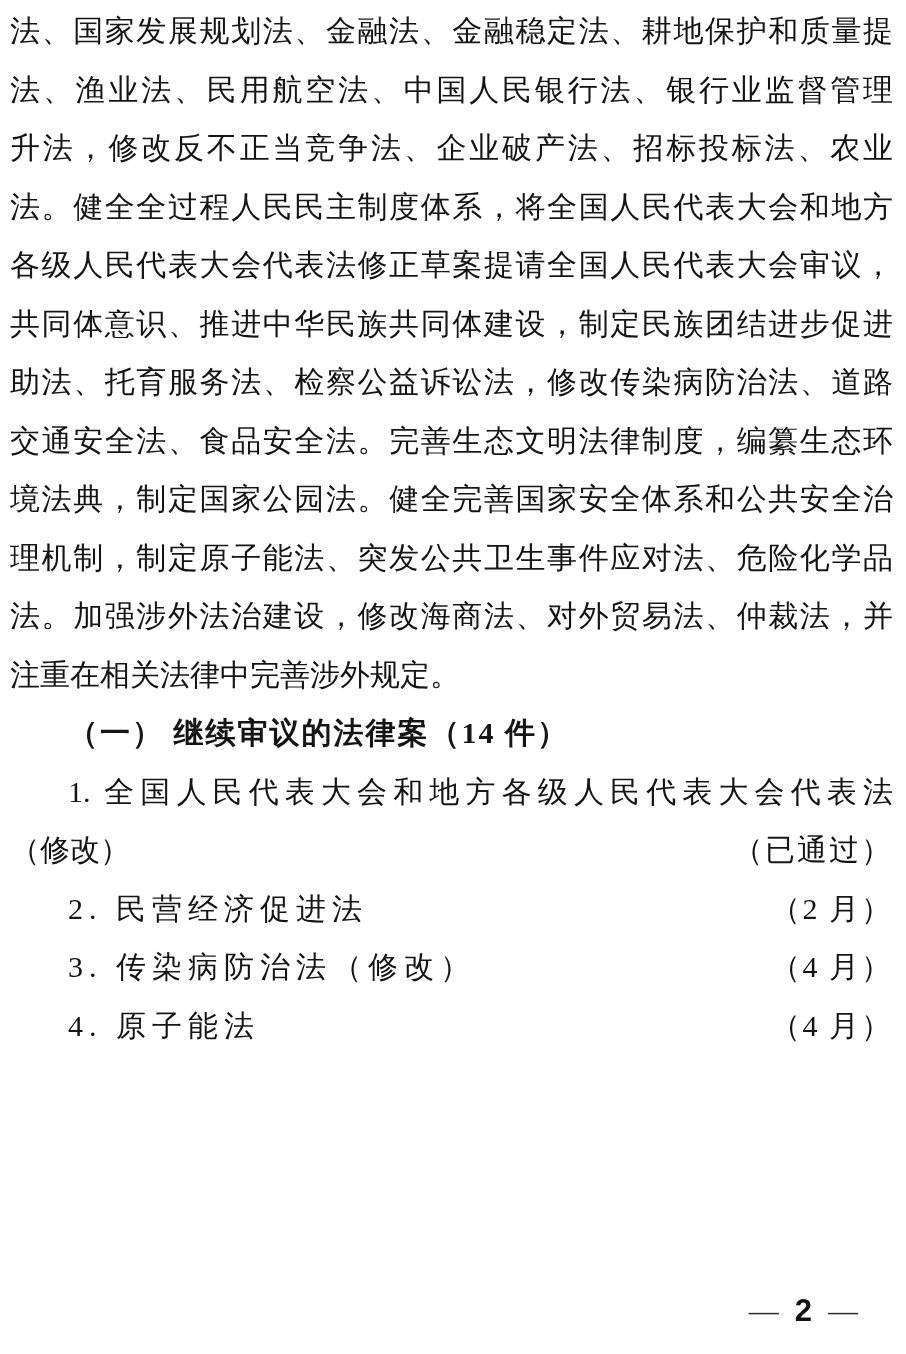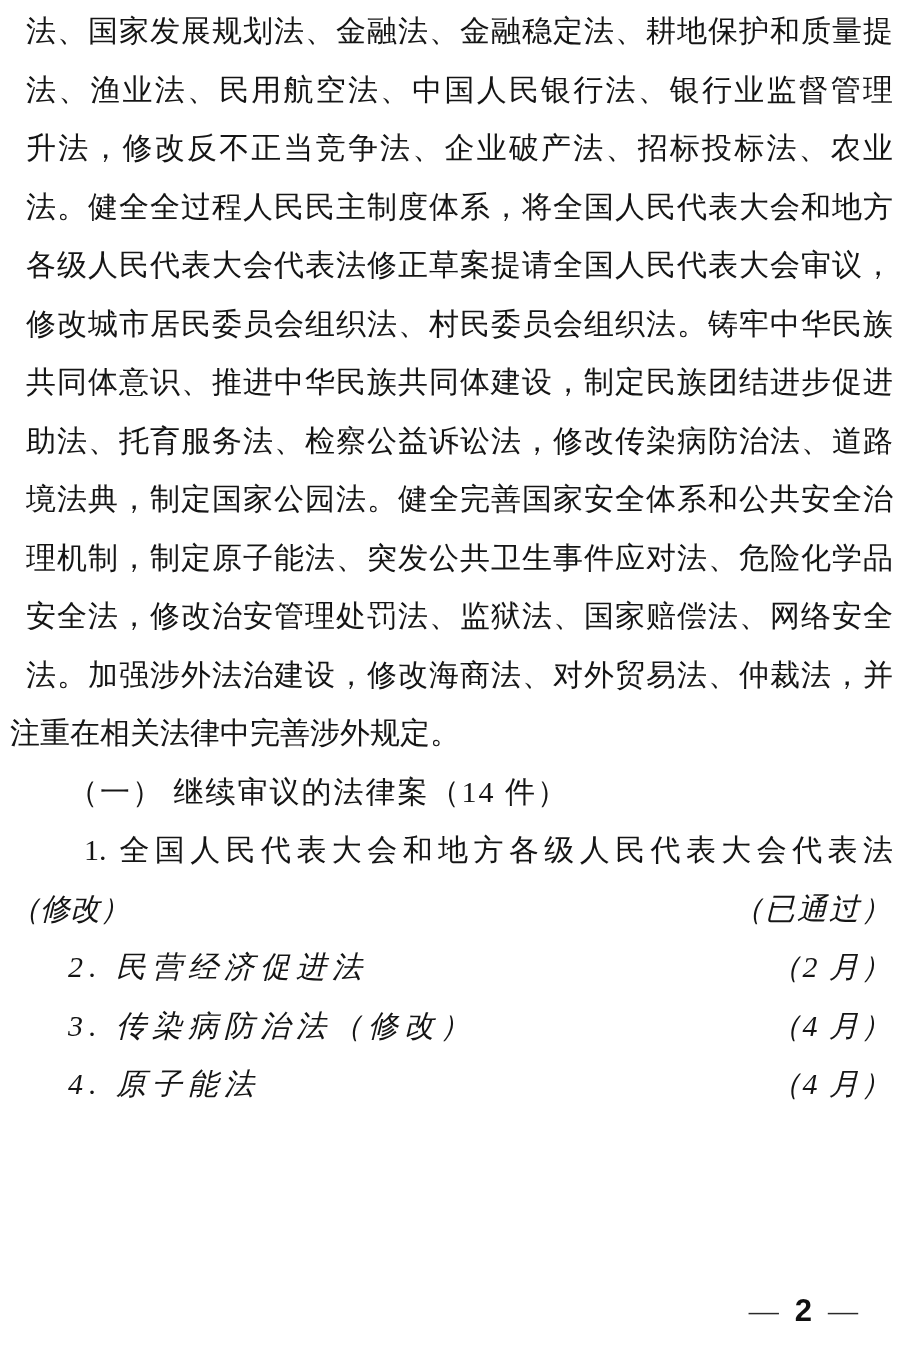--- a/index.html
+++ b/index.html
@@ -20,31 +20,29 @@
   }
   .row {
     height: 58.5px;
     line-height: 58.5px;
     font-size: 30px;
   }
   .row.justify {
     text-align: justify;
     text-align-last: justify;
     text-justify: inter-character;
-    margin-left: 16px;
   }
   .row.indent { padding-left: 58px; }
   .row.split {
     display: flex;
     justify-content: space-between;
-    font-style: italic;
   }
   .row .bold { font-weight: normal; }
   .row.heading {
-    font-weight: normal;
+    font-weight: bold;
     letter-spacing: 2px;
   }
   .row.split .left.indent-span {
     padding-left: 58px;
     letter-spacing: 6px;
   }
   .row.split .right { letter-spacing: 2px; }
   .footer {
     position: absolute;
     top: 1290px;
@@ -66,26 +64,25 @@
 </head>
 <body>
 
 <div class="page">
   <div class="text-col" id="rows">
       <div class="row justify"><span>法、国家发展规划法、金融法、金融稳定法、耕地保护和质量提</span></div>
       <div class="row justify"><span>法、渔业法、民用航空法、中国人民银行法、银行业监督管理</span></div>
       <div class="row justify"><span>升法，修改反不正当竞争法、企业破产法、招标投标法、农业</span></div>
       <div class="row justify"><span>法。</span><span class="bold">健全全过程人民民主制度体系</span><span>，将全国人民代表大会和地方</span></div>
       <div class="row justify"><span>各级人民代表大会代表法修正草案提请全国人民代表大会审议，</span></div>
-      <div class="row justify"><span>修改城市居民委员会组织法、村民委员会组织法。</span><span class="bold">铸牢中华民族</span></div>
       <div class="row justify"><span class="bold">共同体意识、推进中华民族共同体建设</span><span>，制定民族团结进步促进</span></div>
       <div class="row justify"><span>助法、托育服务法、检察公益诉讼法，修改传染病防治法、道路</span></div>
+      <div class="row justify"><span>交通安全法、食品安全法。</span><span class="bold">完善生态文明法律制度</span><span>，编纂生态环</span></div>
       <div class="row justify"><span>境法典，制定国家公园法。</span><span class="bold">健全完善国家安全体系和公共安全治</span></div>
       <div class="row justify"><span class="bold">理机制</span><span>，制定原子能法、突发公共卫生事件应对法、危险化学品</span></div>
-      <div class="row justify"><span>安全法，修改治安管理处罚法、监狱法、国家赔偿法、网络安全</span></div>
       <div class="row justify"><span>法。</span><span class="bold">加强涉外法治建设</span><span>，修改海商法、对外贸易法、仲裁法，并</span></div>
       <div class="row"><span>注重在相关法律中完善涉外规定。</span></div>
       <div class="row heading indent">（一） 继续审议的法律案（14 件）</div>
       <div class="row indent justify">1. 全国人民代表大会和地方各级人民代表大会代表法</div>
       <div class="row split">
         <span class="left">（修改）</span>
         <span class="right">（已通过）</span>
       </div>
       <div class="row split">
         <span class="left indent-span">2. 民营经济促进法</span>

